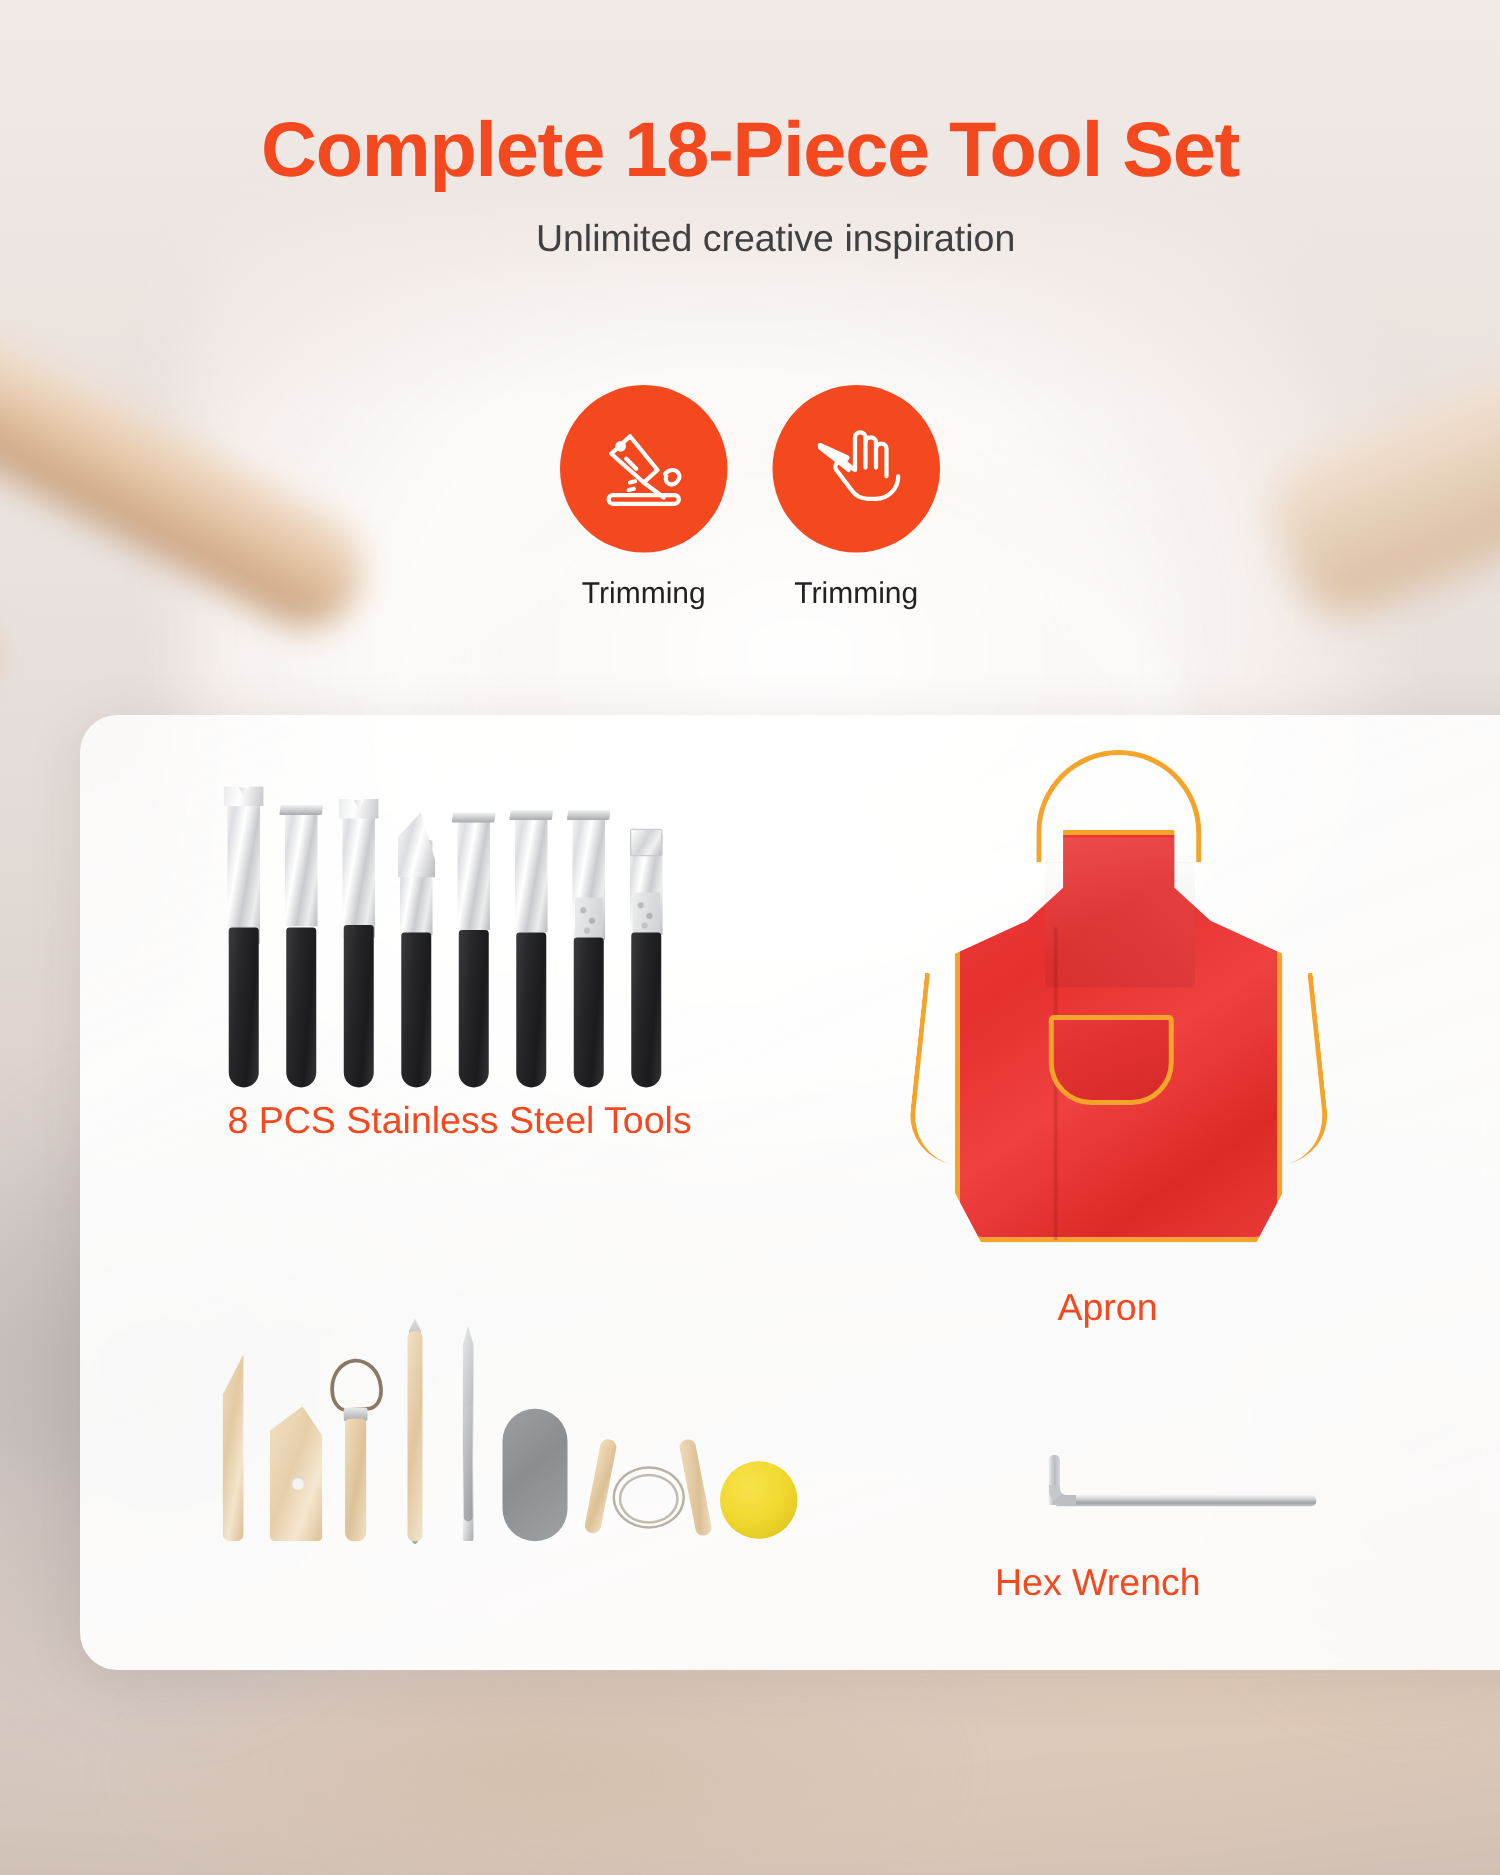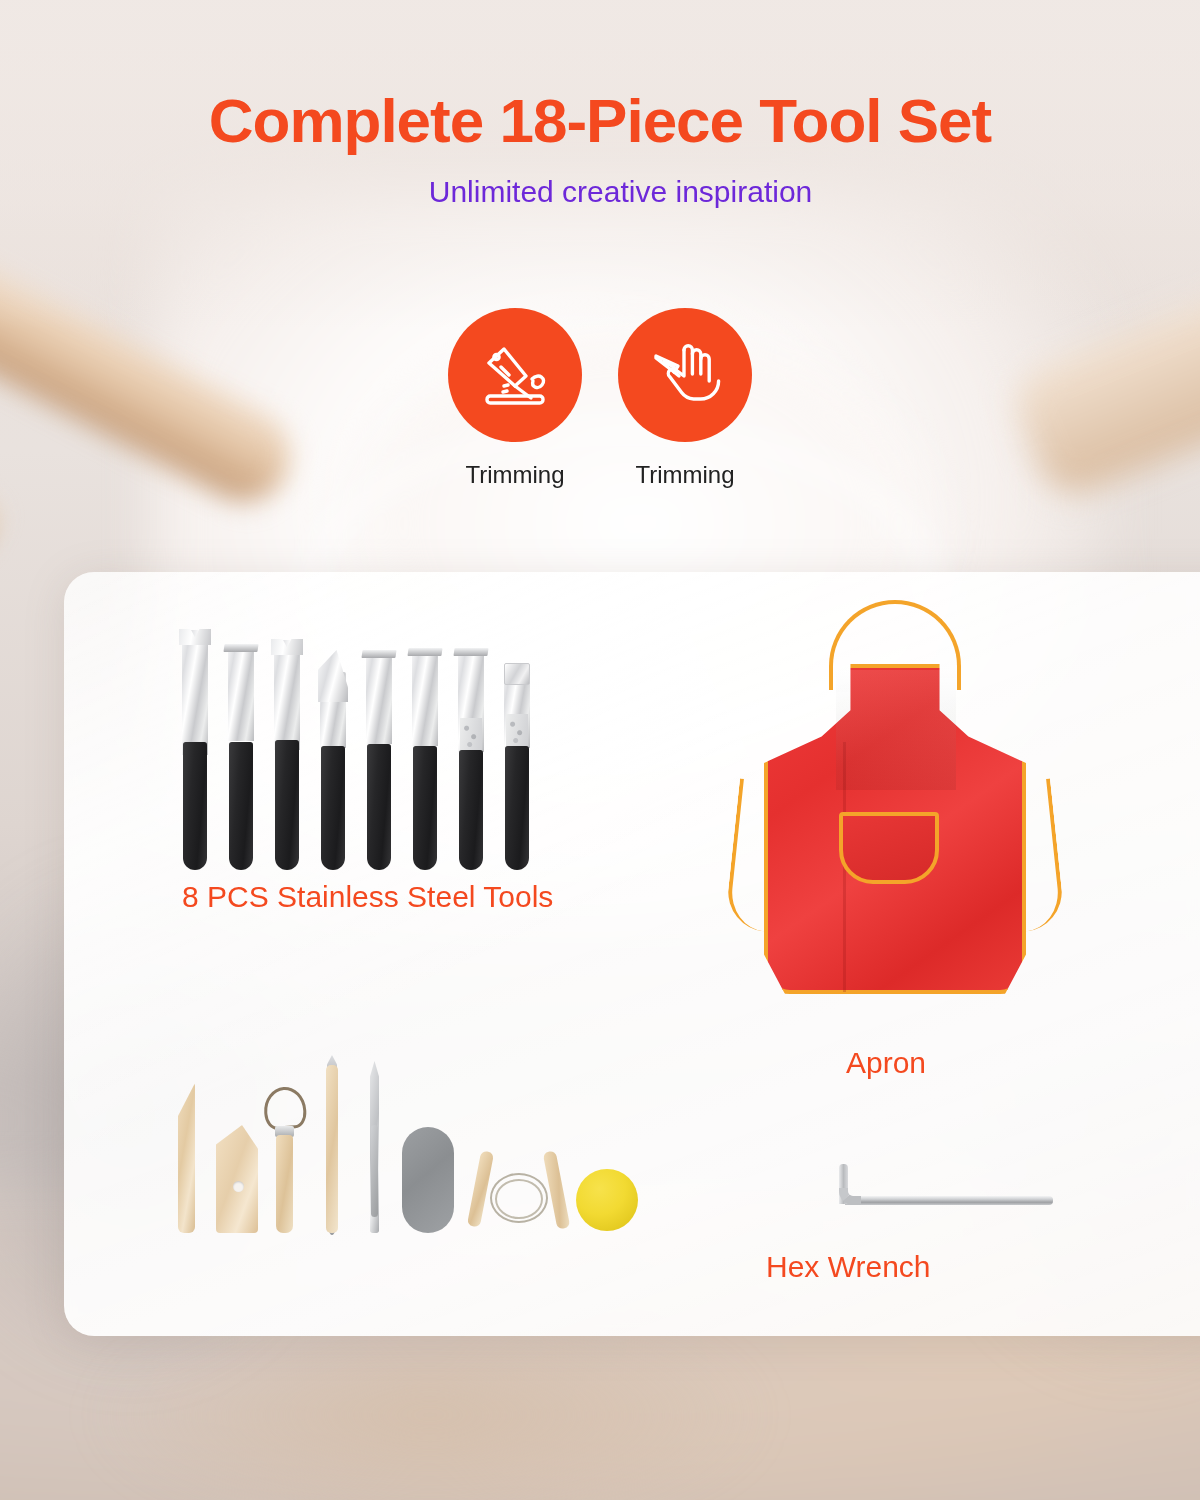--- a/index.html
+++ b/index.html
@@ -105,21 +105,21 @@
     margin-top:88px;
     font-size:62px;
     font-weight:bold;
     letter-spacing:-1px;
     color:#F4491F;
     line-height:1.05;
   }
   .subtitle {
     margin-top:22px;
     font-size:30px;
-    color:#6d28d9;
+    color:#404040;
     font-weight:normal;
     padding-left:41px;
   }
 
   
   .features {
     position:absolute; left:0; top:308px; width:1200px;
     display:flex; justify-content:center; 
   }
   .feature { width:170px; text-align:center; }
@@ -159,27 +159,27 @@
     font-size:30px;
     font-weight:normal;
     white-space:nowrap;
   }
 
   
   .grp-steel   { position:absolute; left:118px; top:58px;  width:400px; height:240px; }
   .cap-steel   { left:118px; top:308px; }
 
   .grp-apron   { position:absolute; left:660px; top:20px; width:340px; height:440px; }
-  .cap-apron   { left:782px; top:458px;margin-top:16px; }
+  .cap-apron   { left:782px; top:458px; }
 
   .grp-wood    { position:absolute; left:108px; top:490px; width:420px; height:175px; }
   .cap-wood    { left:128px; top:678px; }
 
   .grp-hex     { position:absolute; left:735px; top:590px; width:260px; height:70px; }
-  .cap-hex     { left:702px; top:678px; }
+  .cap-hex     { left:732px; top:678px; }
 
   
   .steel-row { position:relative; width:100%; height:100%; display:flex; align-items:flex-end; gap:20px; }
   .steel-tool { position:relative; width:26px; height:100%; }
   .steel-blade {
     position:absolute; left:0; right:0; top:0;
     background:linear-gradient(100deg,#f7f7f8 0%,#dddee1 18%,#ffffff 38%,#c9cacd 60%,#eceded 80%,#b9babd 100%);
     border-radius:2px 2px 0 0;
   }
   .steel-handle {

